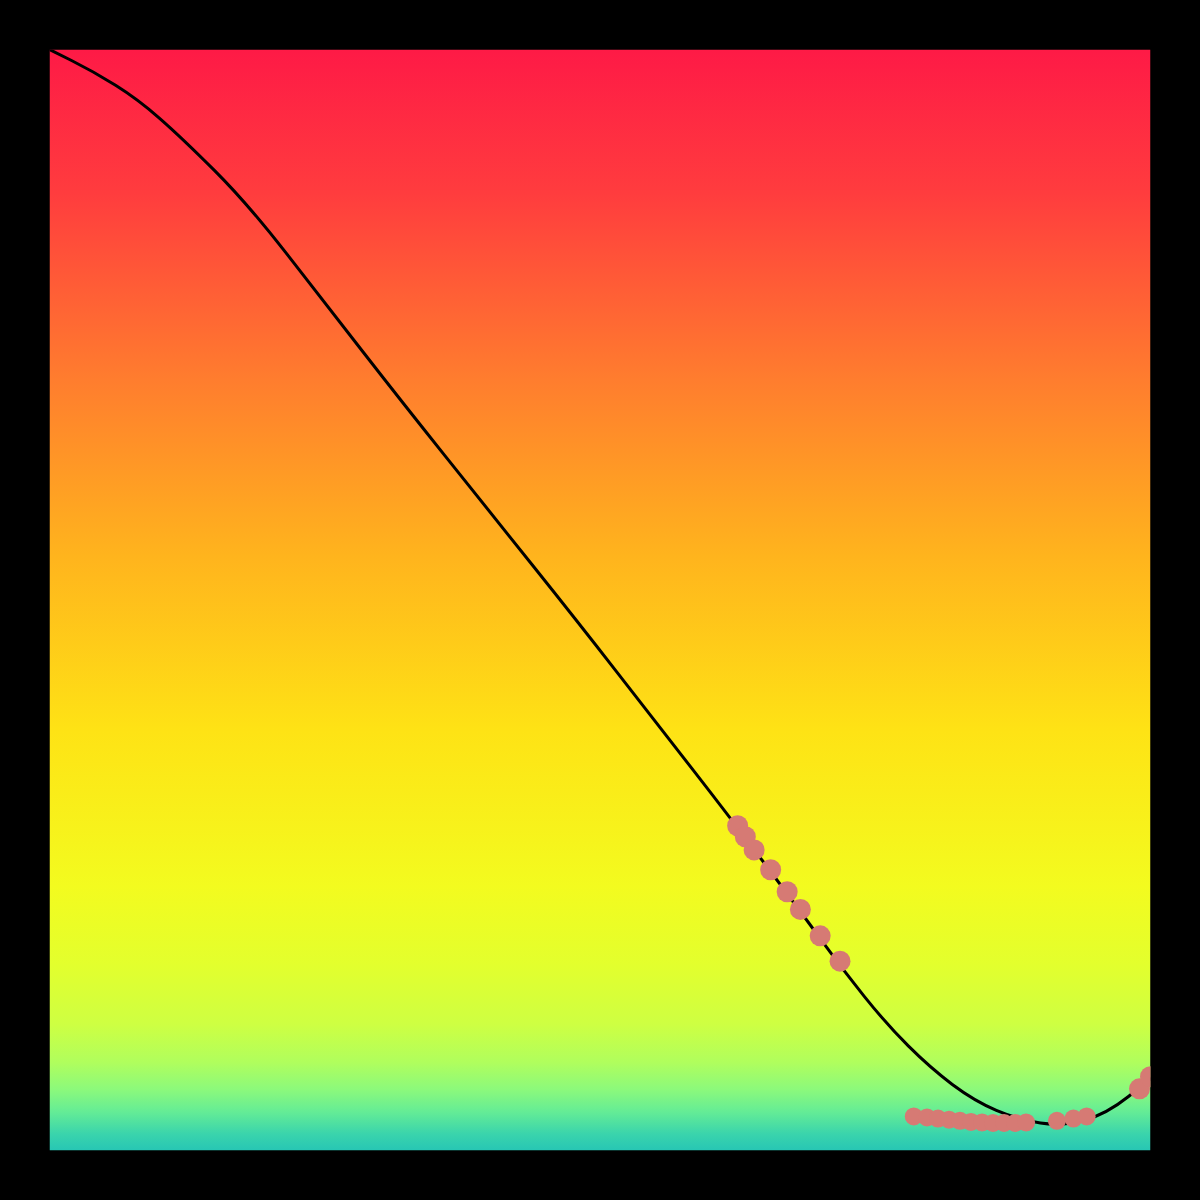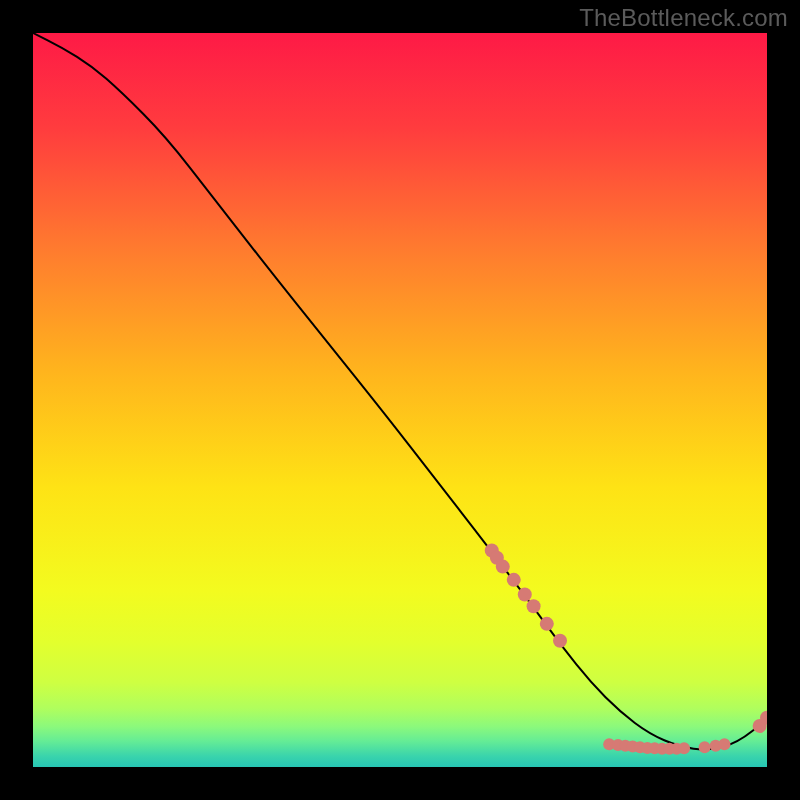--- a/index.html
+++ b/index.html
@@ -48,21 +48,20 @@
     top: 0;
     width: 734px;
     height: 734px;
   }
 </style>
 </head>
 <body>
 
 <div class="frame">
 
-  <div class="watermark">TheBottleneck.com</div>
 
   <div class="plot">
 
     <svg class="gradient-bg" viewBox="0 0 734 734" preserveAspectRatio="none">
       <defs>
         <linearGradient id="bg-grad" x1="0" y1="0" x2="0" y2="1">
             <stop offset="0.00%" stop-color="#fe1a46"></stop>
             <stop offset="13.00%" stop-color="#ff3c3e"></stop>
             <stop offset="30.00%" stop-color="#ff7d2e"></stop>
             <stop offset="46.00%" stop-color="#ffb41d"></stop>

